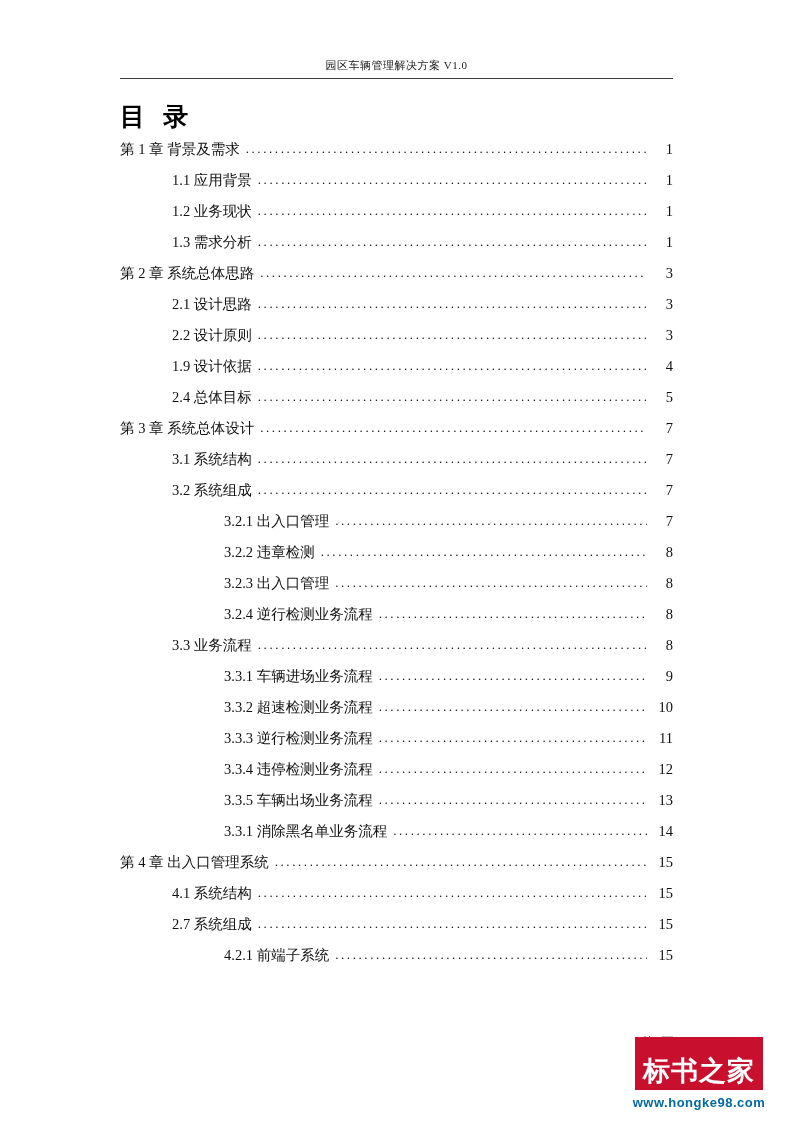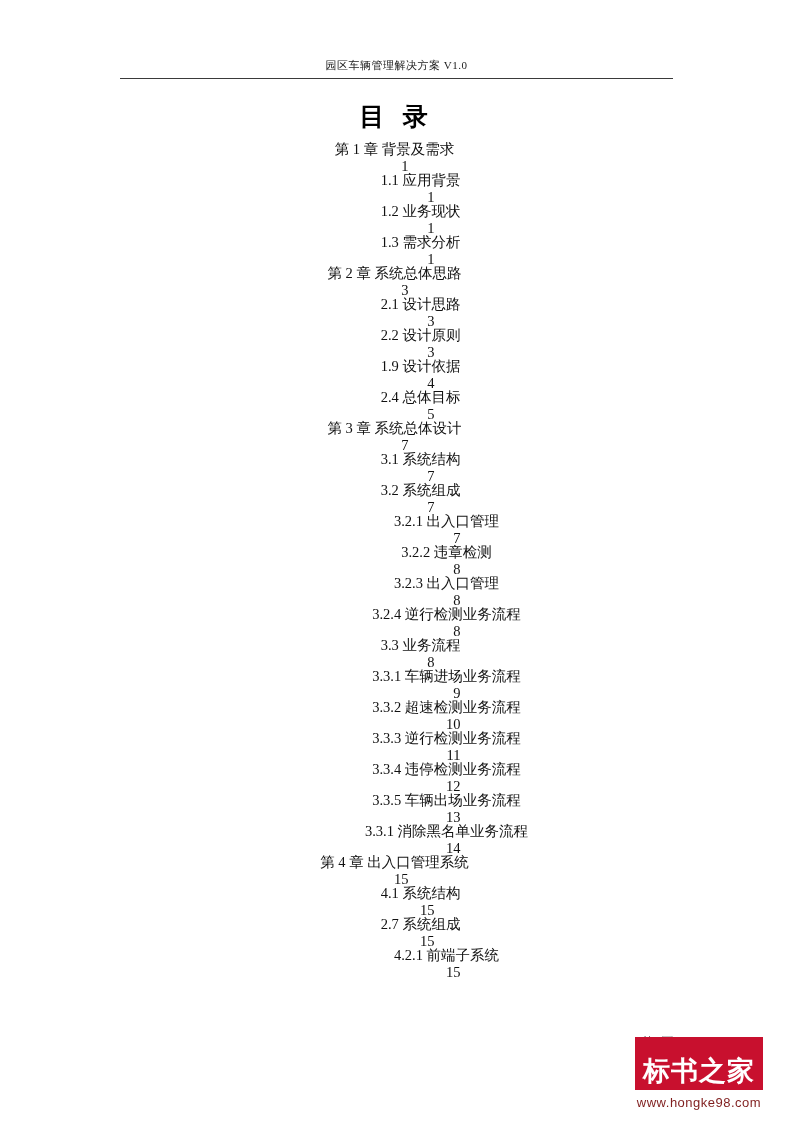--- a/index.html
+++ b/index.html
@@ -33,41 +33,39 @@
     left: 120px;
     width: 553px;
     height: 0;
     border-top: 1px solid #3a3a3a;
   }
   .doc-title {
     position: absolute;
     top: 100px;
     left: 120px;
     width: 553px;
-    text-align: center;
     font-size: 25px;
     font-weight: bold;
     letter-spacing: 6px;
     color: #000;
   }
   .toc {
     position: absolute;
     top: 142px;
     left: 120px;
     width: 553px;
   }
   .toc-entry {
     display: flex;
-    align-items: center;
+    align-items: flex-start;
     font-size: 14.5px;
     line-height: 1;
     height: 31px;
     white-space: nowrap;
     color: #111;
-    flex-direction: column;
   }
   .toc-entry .label {
     flex: 0 0 auto;
     padding-right: 4px;
   }
   .toc-entry .leader {
     flex: 1 1 auto;
     overflow: hidden;
     height: 1em;
     position: relative;
@@ -110,25 +108,25 @@
     color: #ffffff;
     font-family: "Liberation Sans", sans-serif;
     font-weight: bold;
     font-size: 27px;
     letter-spacing: 1px;
     padding: 21px 8px 5px 8px;
     line-height: 1;
   }
   .wm-sub {
     margin-top: 5px;
-    color: #7f1d1d;
+    color: #0369a1;
     font-family: "Liberation Sans", sans-serif;
     font-size: 13px;
     letter-spacing: 0.5px;
-    font-weight: normal;
+    font-weight: bold;
   }
 </style>
 </head>
 <body>
 
 <div class="page">
 
   <div class="header">园区车辆管理解决方案 V1.0</div>
   <div class="header-rule"></div>
 

